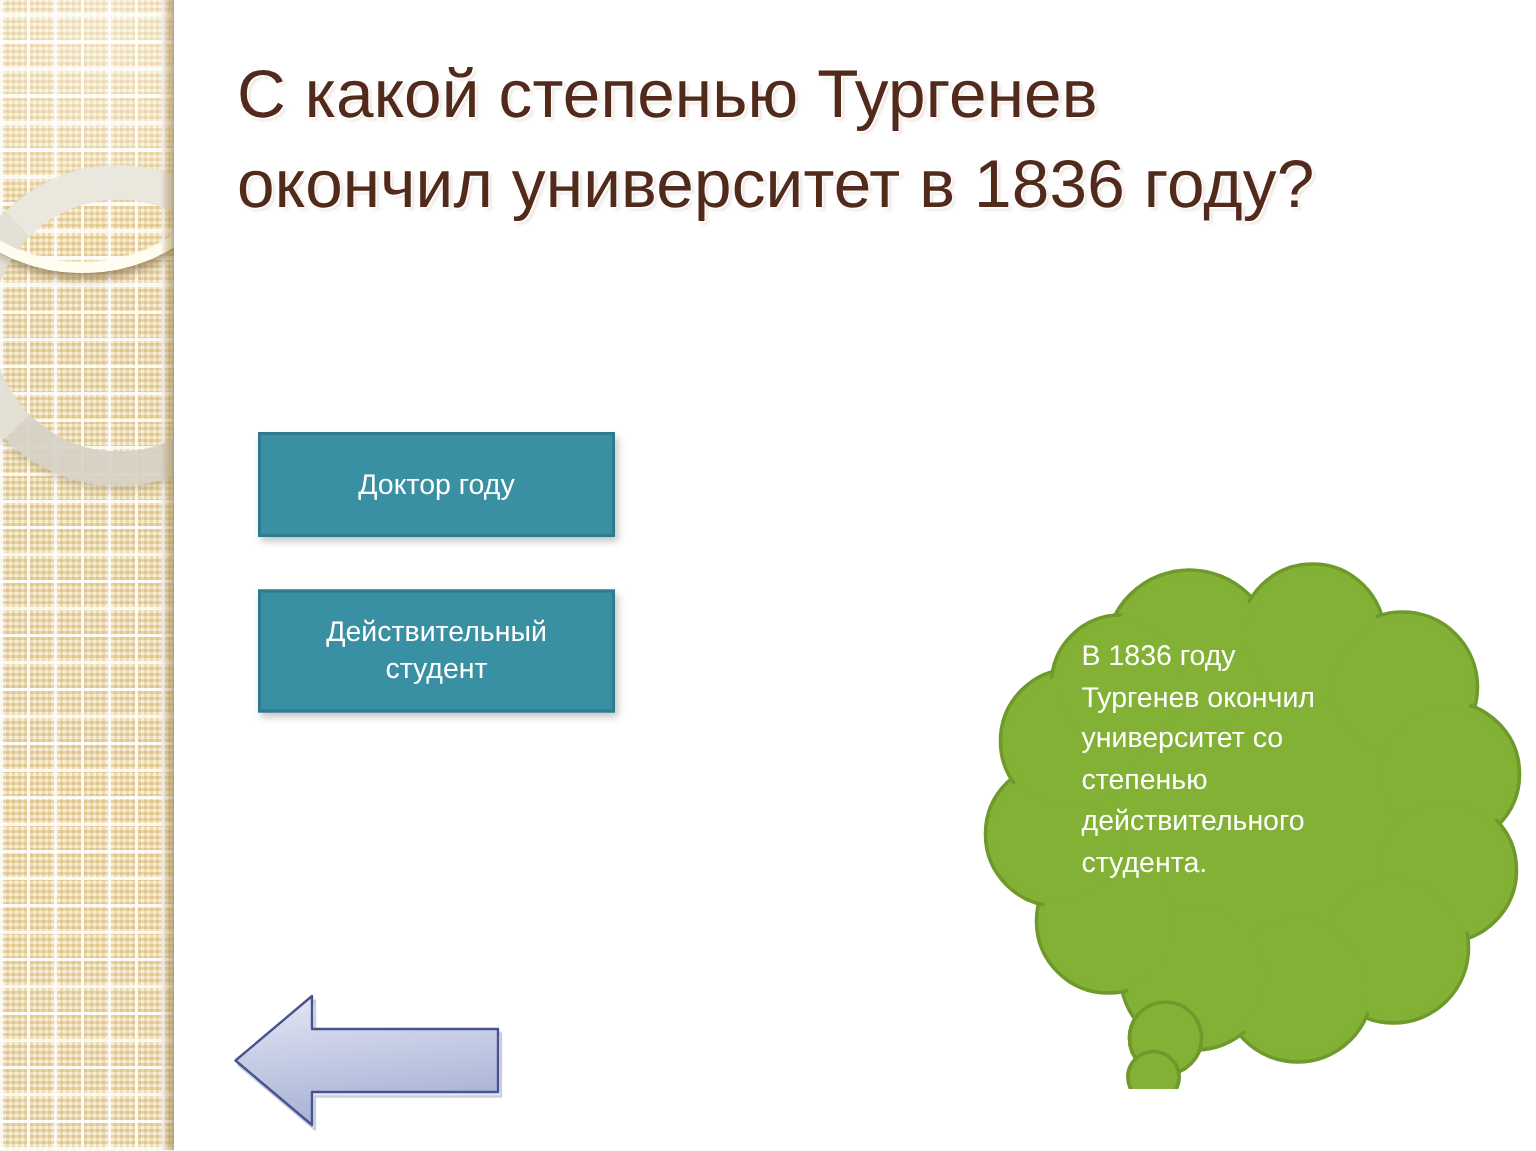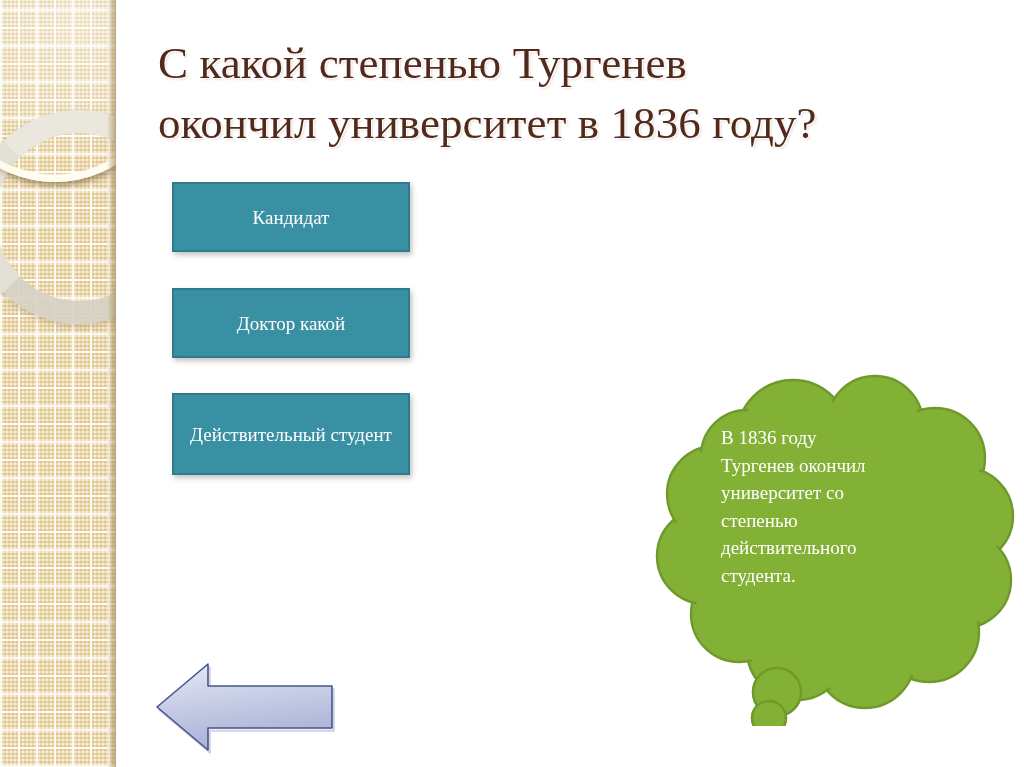--- a/index.html
+++ b/index.html
@@ -1,21 +1,21 @@
 <!DOCTYPE html>
 <html><head>
 <meta charset="utf-8">
 <style>
   html,body{margin:0;padding:0;}
   body{
     width:1024px;height:767px;overflow:hidden;position:relative;
     background:#ffffff;
     font-family:"Liberation Sans","DejaVu Sans",sans-serif;
   }
-  .slide{position:absolute;inset:0;width:1024px;height:767px;overflow:hidden;background:#fff;font-family:Liberation Serif, serif;}
+  .slide{position:absolute;inset:0;width:1024px;height:767px;overflow:hidden;background:#fff;}
 
   
   .sidebar{
     position:absolute;left:0;top:0;width:116px;height:767px;overflow:hidden;
     background-color:#efdfb9;
     background-image:
       repeating-linear-gradient(0deg, rgba(255,255,255,.85) 0px, rgba(255,255,255,.85) 2px, rgba(255,255,255,0) 2px, rgba(255,255,255,0) 18px),
       repeating-linear-gradient(90deg, rgba(255,255,255,.85) 0px, rgba(255,255,255,.85) 2px, rgba(255,255,255,0) 2px, rgba(255,255,255,0) 18px),
       repeating-linear-gradient(0deg, rgba(214,183,117,.40) 0px, rgba(214,183,117,.40) 2px, rgba(255,255,255,.25) 2px, rgba(255,255,255,.25) 4px),
       repeating-linear-gradient(90deg, rgba(214,183,117,.40) 0px, rgba(214,183,117,.40) 2px, rgba(255,255,255,.25) 2px, rgba(255,255,255,.25) 4px),
@@ -111,23 +111,22 @@
     <div class="ring-gray"></div>
     <div class="ring-gray-hl"></div>
     <div class="ring-cream-over"></div>
     <div class="sidebar-edge"></div>
     <div class="sidebar-edge2"></div>
   </div>
 
   <div class="title">С какой степенью Тургенев
 окончил университет в 1836 году?</div>
 
-  <div class="btn btn1">Кандидат</div>
 
-  <div class="btn btn2">Доктор какой</div>
+  <div class="btn btn2">Доктор году</div>
 
   <div class="btn btn3">Действительный студент</div>
 
   <div class="cloud-wrap">
     <svg viewBox="0 0 372 352" xmlns="http://www.w3.org/2000/svg" aria-hidden="true">
       <g fill="#82b135" stroke="#6f9a2b" stroke-width="2.4">
 
         <circle cx="150" cy="62" r="56"></circle>
         <circle cx="232" cy="50" r="48"></circle>
         <circle cx="292" cy="84" r="50"></circle>

